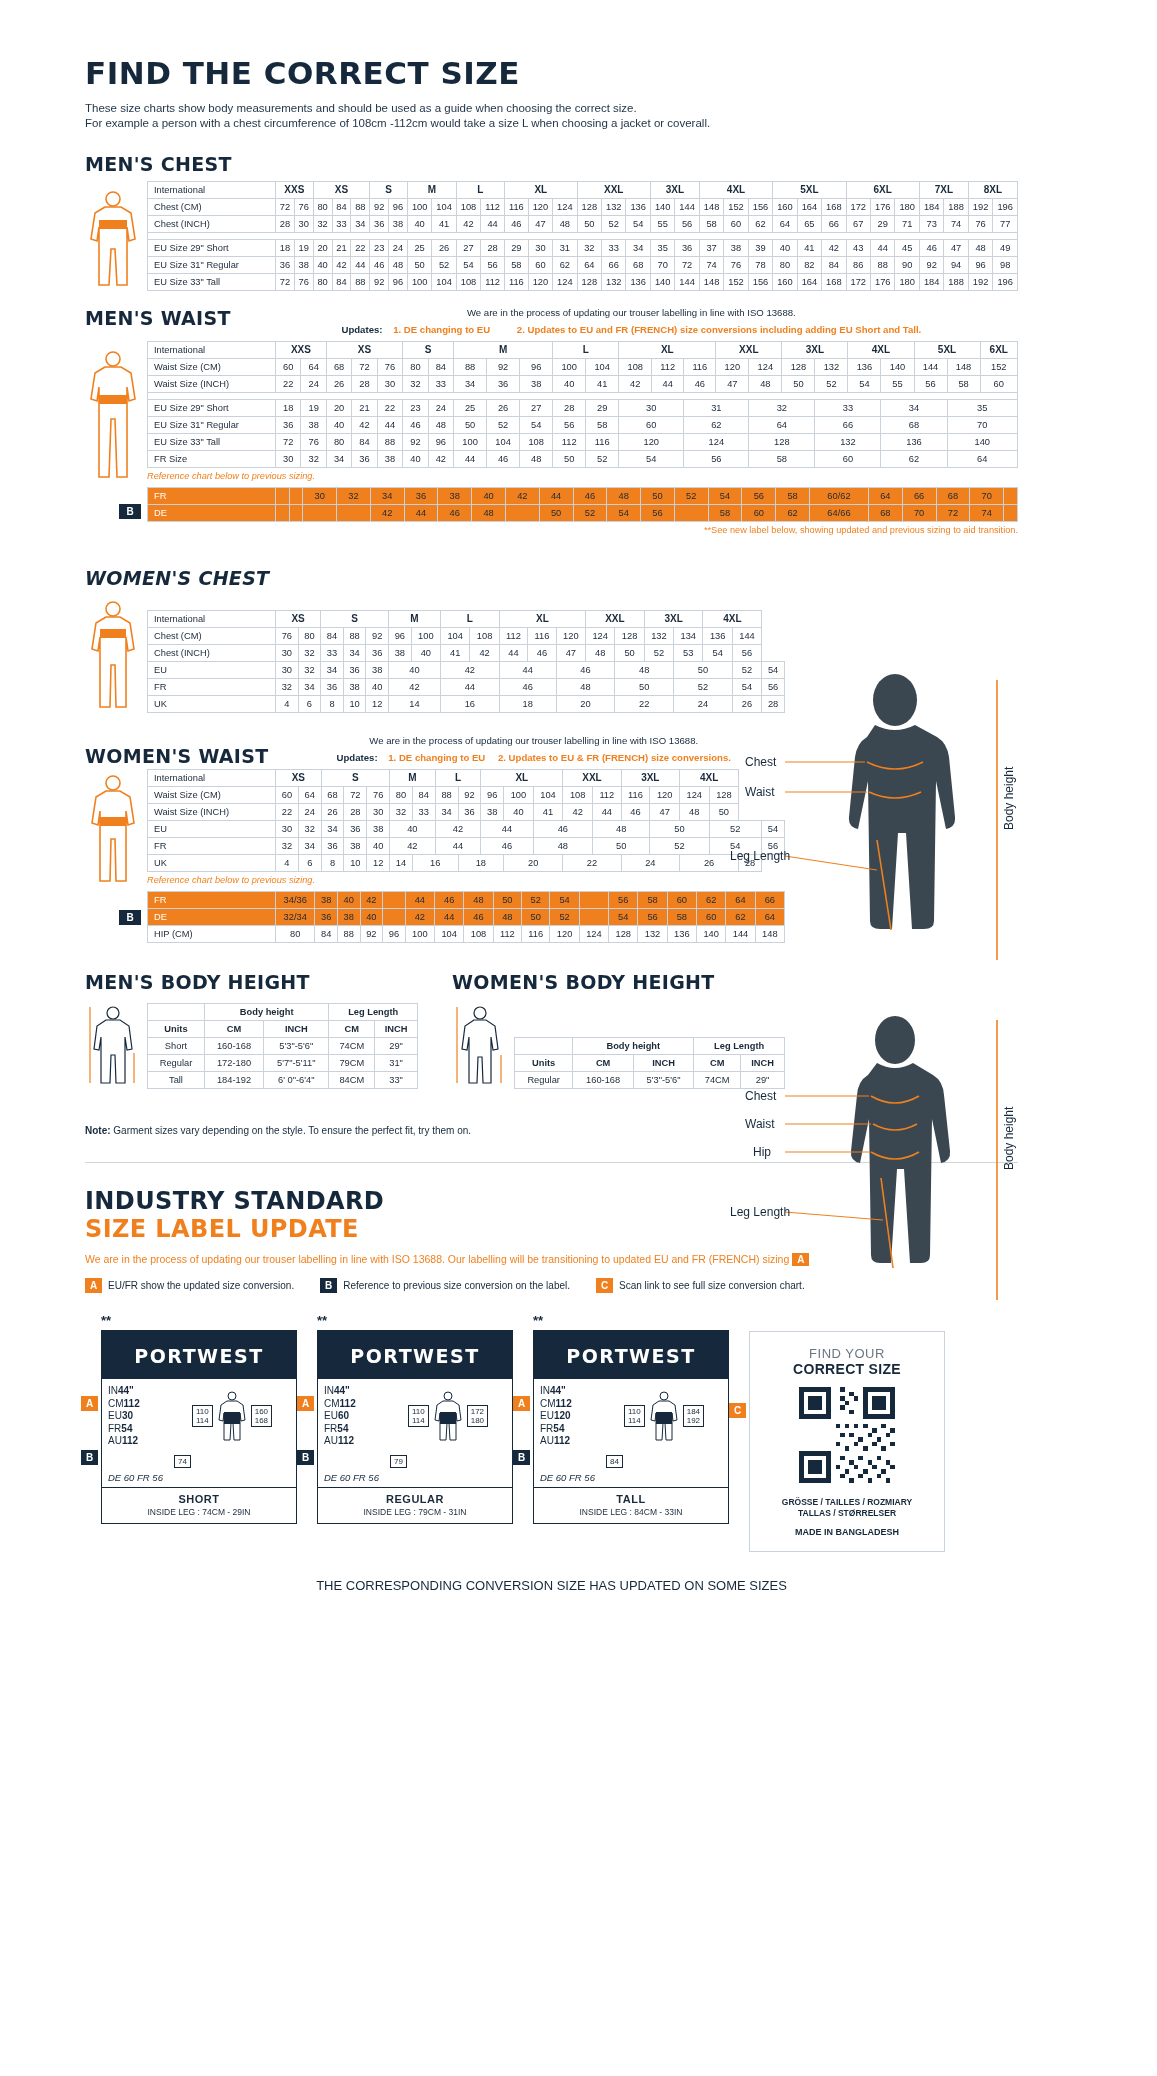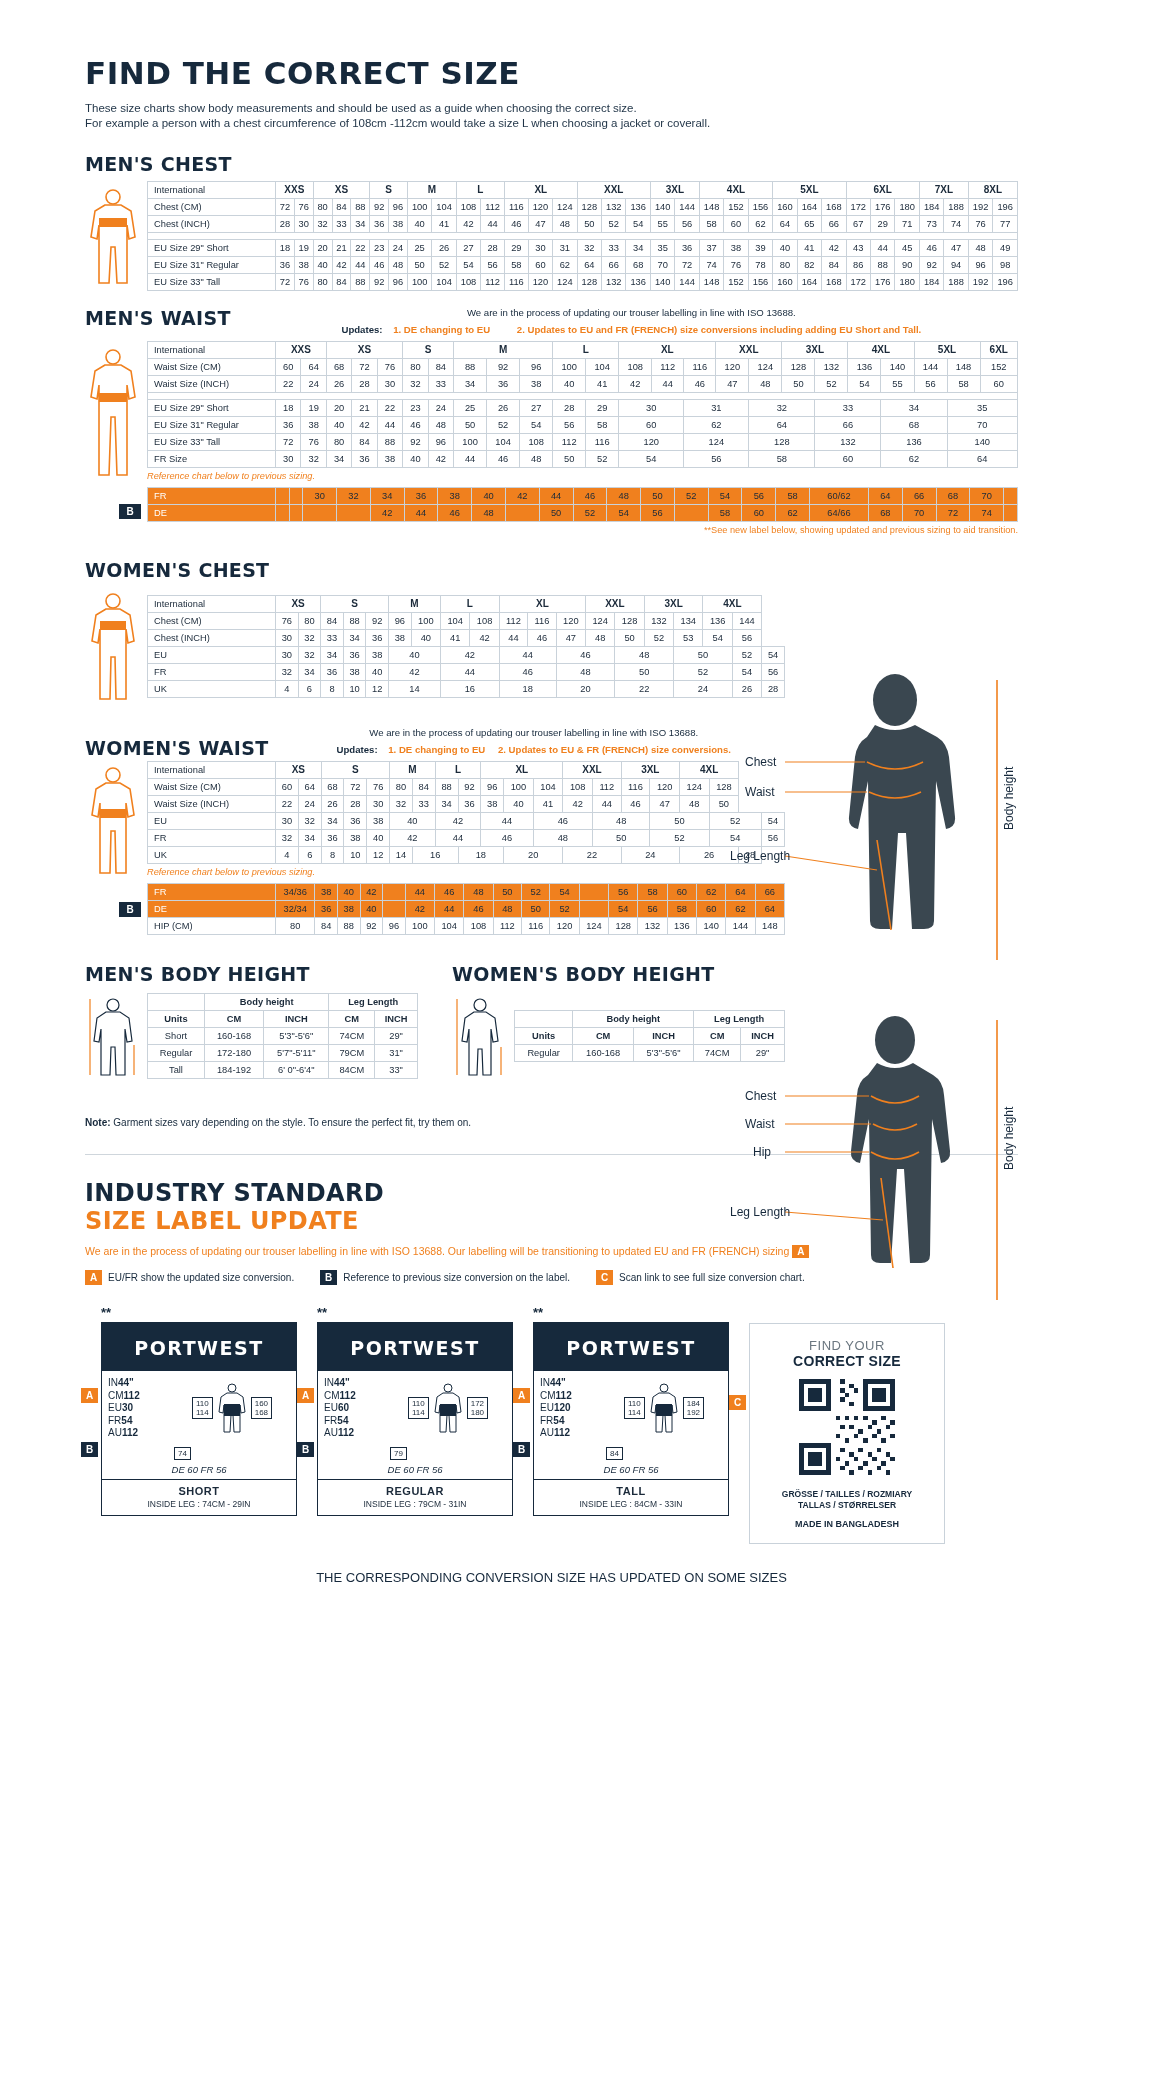--- a/index.html
+++ b/index.html
@@ -17,21 +17,21 @@
     font-size:31px; letter-spacing:0.5px; font-weight:bold;
     color:#16293c; margin:0 0 10px 0; font-family:"DejaVu Sans", sans-serif;
   }
   .intro { font-size:11.5px; line-height:15px; color:#1f3346; margin-bottom:22px; }
 
   h2.sect {
     font-size:19px; font-weight:bold; color:#16293c; letter-spacing:0.3px;
     margin:0 0 6px 0; font-family:"DejaVu Sans", sans-serif;
   }
 
-  .block { display:flex; align-items:center; margin-bottom:4px; }
+  .block { display:flex; align-items:flex-end; margin-bottom:4px; }
   .fig-col { width:62px; flex:0 0 62px; padding-top:4px; }
   .tbl-col { flex:1 1 auto; }
 
   table.sz { border-collapse:collapse; width:100%; font-size:9.3px; }
   table.sz td, table.sz th {
     border:1px solid #c9d2da; padding:2px 3px; text-align:center;
     height:16px; line-height:12px; color:#1b2a3a; font-weight:normal;
   }
   table.sz td.lbl { text-align:left; padding-left:6px; width:128px; font-size:9.3px; }
   table.sz th.hdr { font-weight:bold; font-size:10px; }
@@ -75,21 +75,21 @@
   .lbl-box { border:1px solid #16293c; background:#fff; }
   .lbl-head { background:#16293c; color:#fff; text-align:center; padding:14px 0 12px 0; }
   .brandname { font-family:"DejaVu Sans", sans-serif; font-weight:bold; font-size:19px; letter-spacing:1.5px; }
   .lbl-body { display:flex; padding:6px 6px 2px 6px; font-size:10px; }
   .spec { width:66px; }
   .spec .r { display:flex; line-height:12.5px; }
   .spec .r .k { color:#16293c; }
   .spec .r .v { font-weight:bold; color:#16293c; }
   .fig-wrap { flex:1; display:flex; justify-content:center; align-items:center; position:relative; }
   .measure-pill { border:1px solid #16293c; font-size:8px; line-height:9px; padding:1px 3px; text-align:center; }
-  .lbl-prev { font-size:9.5px; font-style:italic; padding:2px 6px 4px 6px; color:#16293c;text-align:center; }
+  .lbl-prev { font-size:9.5px; font-style:italic; padding:2px 6px 4px 6px; color:#16293c; }
   .lbl-foot { border-top:1px solid #16293c; text-align:center; padding:5px 2px 6px 2px; }
   .lbl-foot .f1 { font-weight:bold; font-size:11px; letter-spacing:0.5px; }
   .lbl-foot .f2 { font-size:8.5px; margin-top:2px; }
   .side-tags { position:relative; }
   .tag-abs { position:absolute; left:-20px; }
 
   .qr-card { width:196px; border:1px solid #c9d2da; text-align:center; padding:14px 10px; }
   .qr-t1 { font-size:13px; color:#6b7780; letter-spacing:0.5px; }
   .qr-t2 { font-size:14px; font-weight:bold; color:#16293c; letter-spacing:0.3px; margin-bottom:10px; }
   .qr { width:96px; height:96px; margin:0 auto 10px auto; }
@@ -570,21 +570,21 @@
               <td>72</td>
               <td>74</td>
               <td></td>
         </tr>
       </tbody>
         </table>
       <div class="right-note">**See new label below, showing updated and previous sizing to aid transition.</div>
     </div>
   </div>
 
-  <h2 class="sect" style="margin-top:24px;">WOMEN'S CHEST</h2>
+  <h2 class="sect" style="margin-top:32px;font-style:italic;">WOMEN'S CHEST</h2>
   <div class="block" style="width:700px;">
     <div class="fig-col">
       <svg width="56" height="110" viewBox="0 0 56 110" class="fig-person">
         <g fill="none" stroke="#f0801e" stroke-width="1.6">
           <circle cx="28" cy="10" r="7"></circle>
           <path d="M21 18 L11 24 L7 50 L13 52 L15 38 L15 108 L25 108 L26 66 L30 66 L31 108 L41 108 L41 38 L43 52 L49 50 L45 24 L35 18 Z"></path>
         </g>
         <rect x="15" y="30" width="26" height="9" fill="#f0801e"></rect>
       </svg>
     </div>

